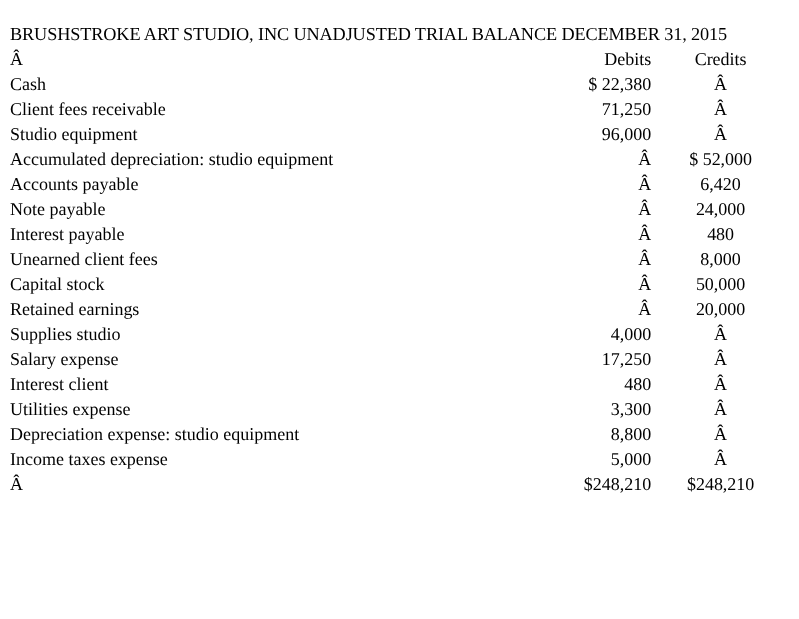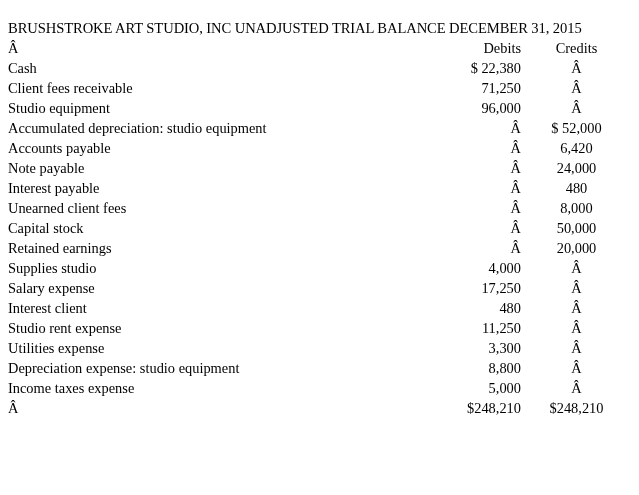--- a/index.html
+++ b/index.html
@@ -141,25 +141,20 @@
           <td class="label">Salary expense</td>
           <td class="amt">17,250</td>
           <td class="amt-credit">Â</td>
         </tr>
         <tr>
           <td class="label">Interest client</td>
           <td class="amt">480</td>
           <td class="amt-credit">Â</td>
         </tr>
         <tr>
-          <td class="label">Studio rent expense</td>
-          <td class="amt">11,250</td>
-          <td class="amt-credit">Â</td>
-        </tr>
-        <tr>
           <td class="label">Utilities expense</td>
           <td class="amt">3,300</td>
           <td class="amt-credit">Â</td>
         </tr>
         <tr>
           <td class="label">Depreciation expense: studio equipment</td>
           <td class="amt">8,800</td>
           <td class="amt-credit">Â</td>
         </tr>
         <tr>

